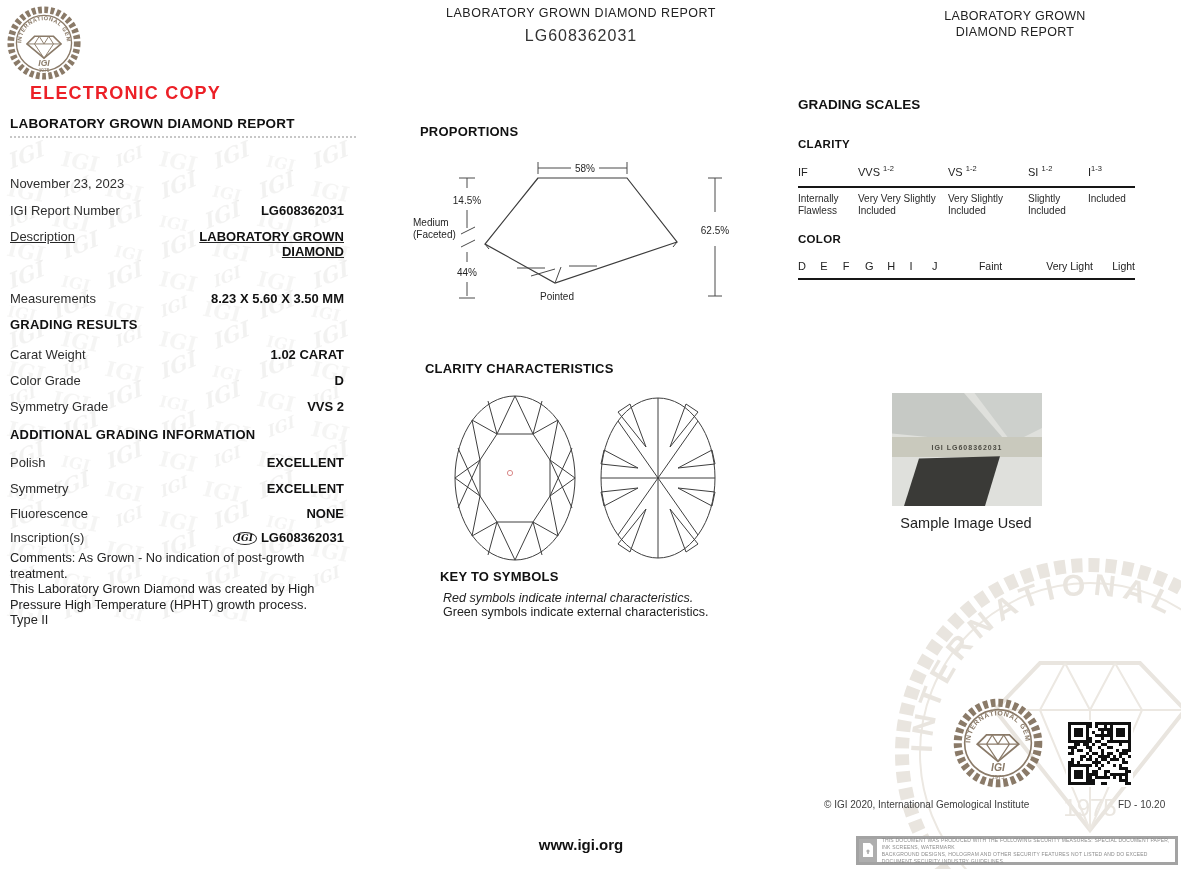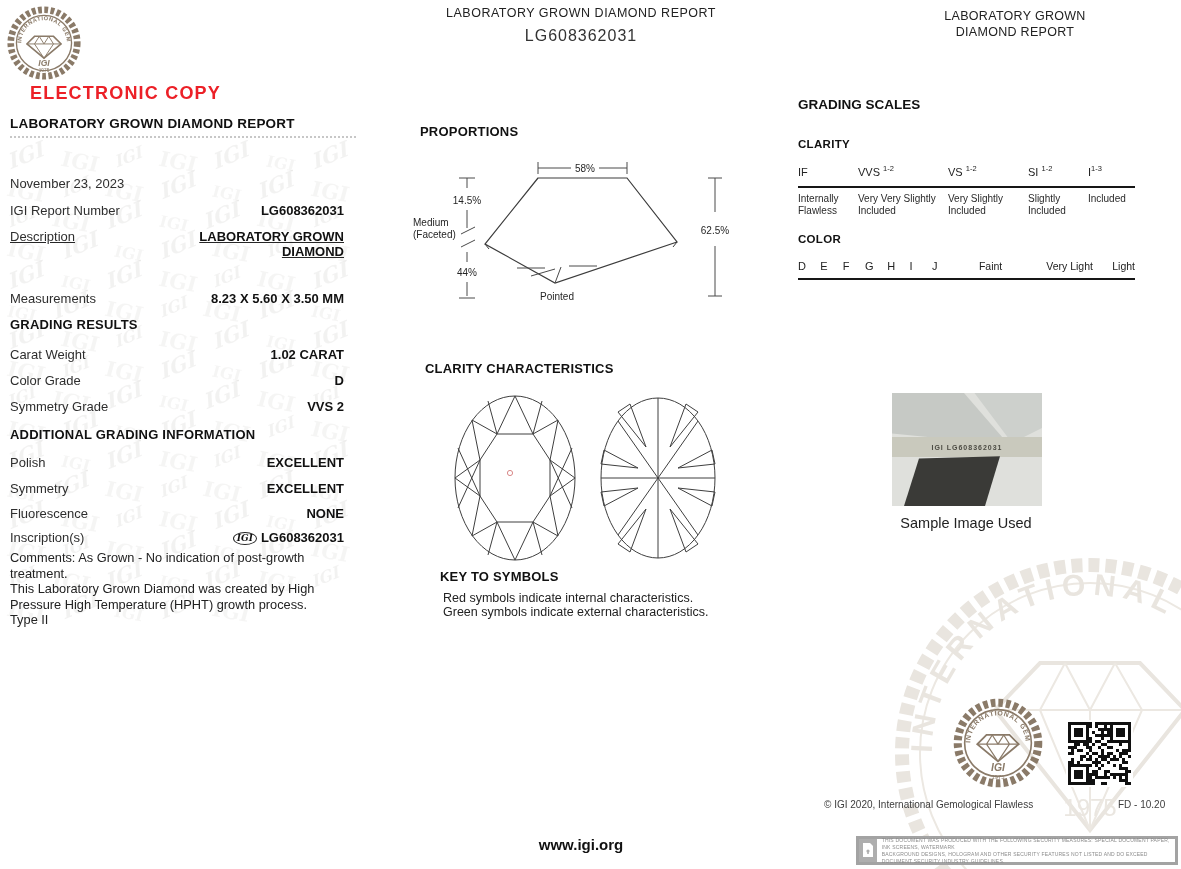--- a/index.html
+++ b/index.html
@@ -217,21 +217,21 @@
 
     <g stroke="#3f3f3f" stroke-width="1" fill="none">
       <ellipse cx="208" cy="86" rx="57" ry="80"></ellipse>
       <path d="M208,6 L208,166 M151,86 L265,86"></path>
       <path d="M208,86 L248,29 M208,86 L168,29 M208,86 L248,143 M208,86 L168,143"></path>
       <path d="M180,12 L196,55 L168,20 Z M236,12 L220,55 L248,20 Z M262,58 L228,76 L265,72 Z M262,114 L228,96 L265,100 Z M236,160 L220,117 L248,152 Z M180,160 L196,117 L168,152 Z M154,58 L188,76 L151,72 Z M154,114 L188,96 L151,100 Z"></path>
     </g>
   </svg>
 
   <div class="abs mid-head" style="left:440px;top:569px;">KEY TO SYMBOLS</div>
-  <div class="abs kts-line" style="top:591px;">Red symbols indicate internal characteristics.</div>
+  <div class="abs kts-line" style="top:591px;font-style:italic;">Red symbols indicate internal characteristics.</div>
   <div class="abs kts-line" style="top:605px;">Green symbols indicate external characteristics.</div>
 
   <div class="abs r-head">
     <div>LABORATORY GROWN</div>
     <div>DIAMOND REPORT</div>
   </div>
 
   <div class="abs gs-head">GRADING SCALES</div>
   <div class="abs sub-head" style="top:138px;">CLARITY</div>
 
@@ -524,21 +524,21 @@
       <i style="left: 17px; top: 62px;"></i>
       <i style="left: 20px; top: 62px;"></i>
       <i style="left: 23px; top: 62px;"></i>
       <i style="left: 26px; top: 62px;"></i>
       <i style="left: 35px; top: 62px;"></i>
       <i style="left: 38px; top: 62px;"></i>
       <i style="left: 59px; top: 62px;"></i>
       <i style="left: 62px; top: 62px;"></i>
     </div>
 
-  <div class="abs copy">© IGI 2020, International Gemological Flawless</div>
+  <div class="abs copy">© IGI 2020, International Gemological Institute</div>
   <div class="abs fd">FD - 10.20</div>
 
   <div class="abs secbar">
     <div class="sec-icon">
       <svg width="12" height="15" viewBox="0 0 12 15">
           <path d="M1,0 h7 l3,3 v11 h-10 Z" fill="#fff"></path>
           <circle cx="6" cy="8" r="1.6" fill="#aeaeae"></circle>
           <rect x="5.2" y="8" width="1.6" height="3" fill="#aeaeae"></rect>
         </svg>
     </div>

